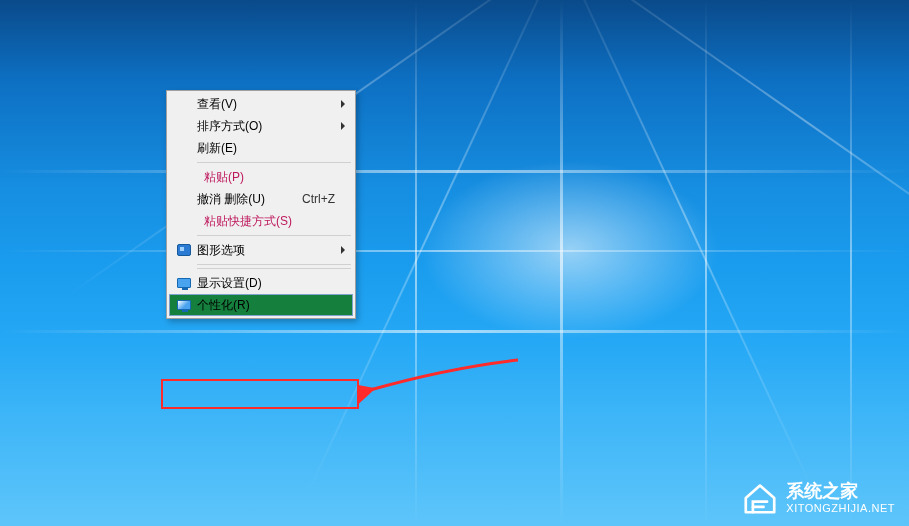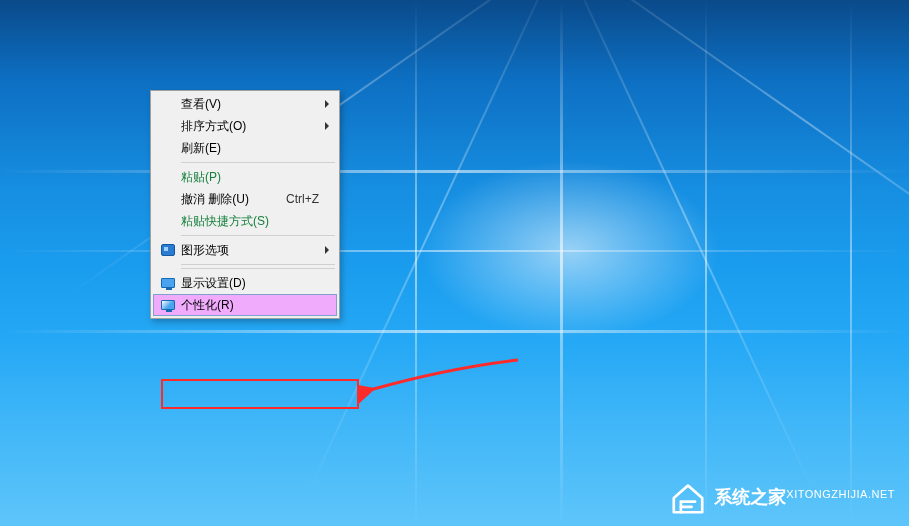--- a/index.html
+++ b/index.html
@@ -40,44 +40,44 @@
   .d4 { left:560px; transform: rotate(-25deg);}
   .glow {
     position:absolute; left:420px; top:160px; width:300px; height:180px;
     background: radial-gradient(ellipse at center, rgba(255,255,255,0.55) 0%, rgba(255,255,255,0) 70%);
     pointer-events:none;
   }
 
   
   .context-menu {
     position: absolute;
-    left: 150px;
+    left: 166px;
     top: 90px;
     width: 190px;
     background: #f0f0f0;
     border: 1px solid #a0a0a0;
     box-shadow: 2px 3px 6px rgba(0,0,0,0.25);
     padding: 2px;
     font-size: 12px;
     color: #000;
   }
   .menu-item {
     display: flex;
     align-items: center;
     height: 22px;
     padding: 0 4px 0 4px;
     position: relative;
   }
   .menu-item.hover {
-    background: #f0abfc;
+    background: #15803d;
     border: 1px solid #7da2ce;
     height: 22px;
     padding: 0 3px 0 3px;
   }
-  .menu-item.disabled { color: #15803d; }
+  .menu-item.disabled { color: #be185d; gap: 7px; }
   .menu-icon {
     width: 22px;
     height: 16px;
     display: flex;
     align-items: center;
     justify-content: center;
     flex-shrink: 0;
   }
   .menu-label { flex: 1; padding-left: 2px; white-space: nowrap;}
   .menu-shortcut { color: #333; padding-right: 14px; font-size: 12px;}
@@ -133,21 +133,21 @@
     right: 14px;
     bottom: 12px;
     display: flex;
     align-items: center;
     gap: 8px;
     color: #fff;
   }
   .wm-logo {
     width: 36px; height: 32px; position: relative;
   }
-  .wm-text { display:flex; flex-direction:row; line-height:1.1;}
+  .wm-text { display:flex; flex-direction:column; line-height:1.1;}
   .wm-title { font-size: 18px; font-weight: bold;}
   .wm-url { font-size: 11px; letter-spacing:0.5px;}
 </style>
 </head>
 <body>
 
 <div class="desktop">
 
   <div class="glow"></div>
   <div class="ray ray-h rh1"></div>

